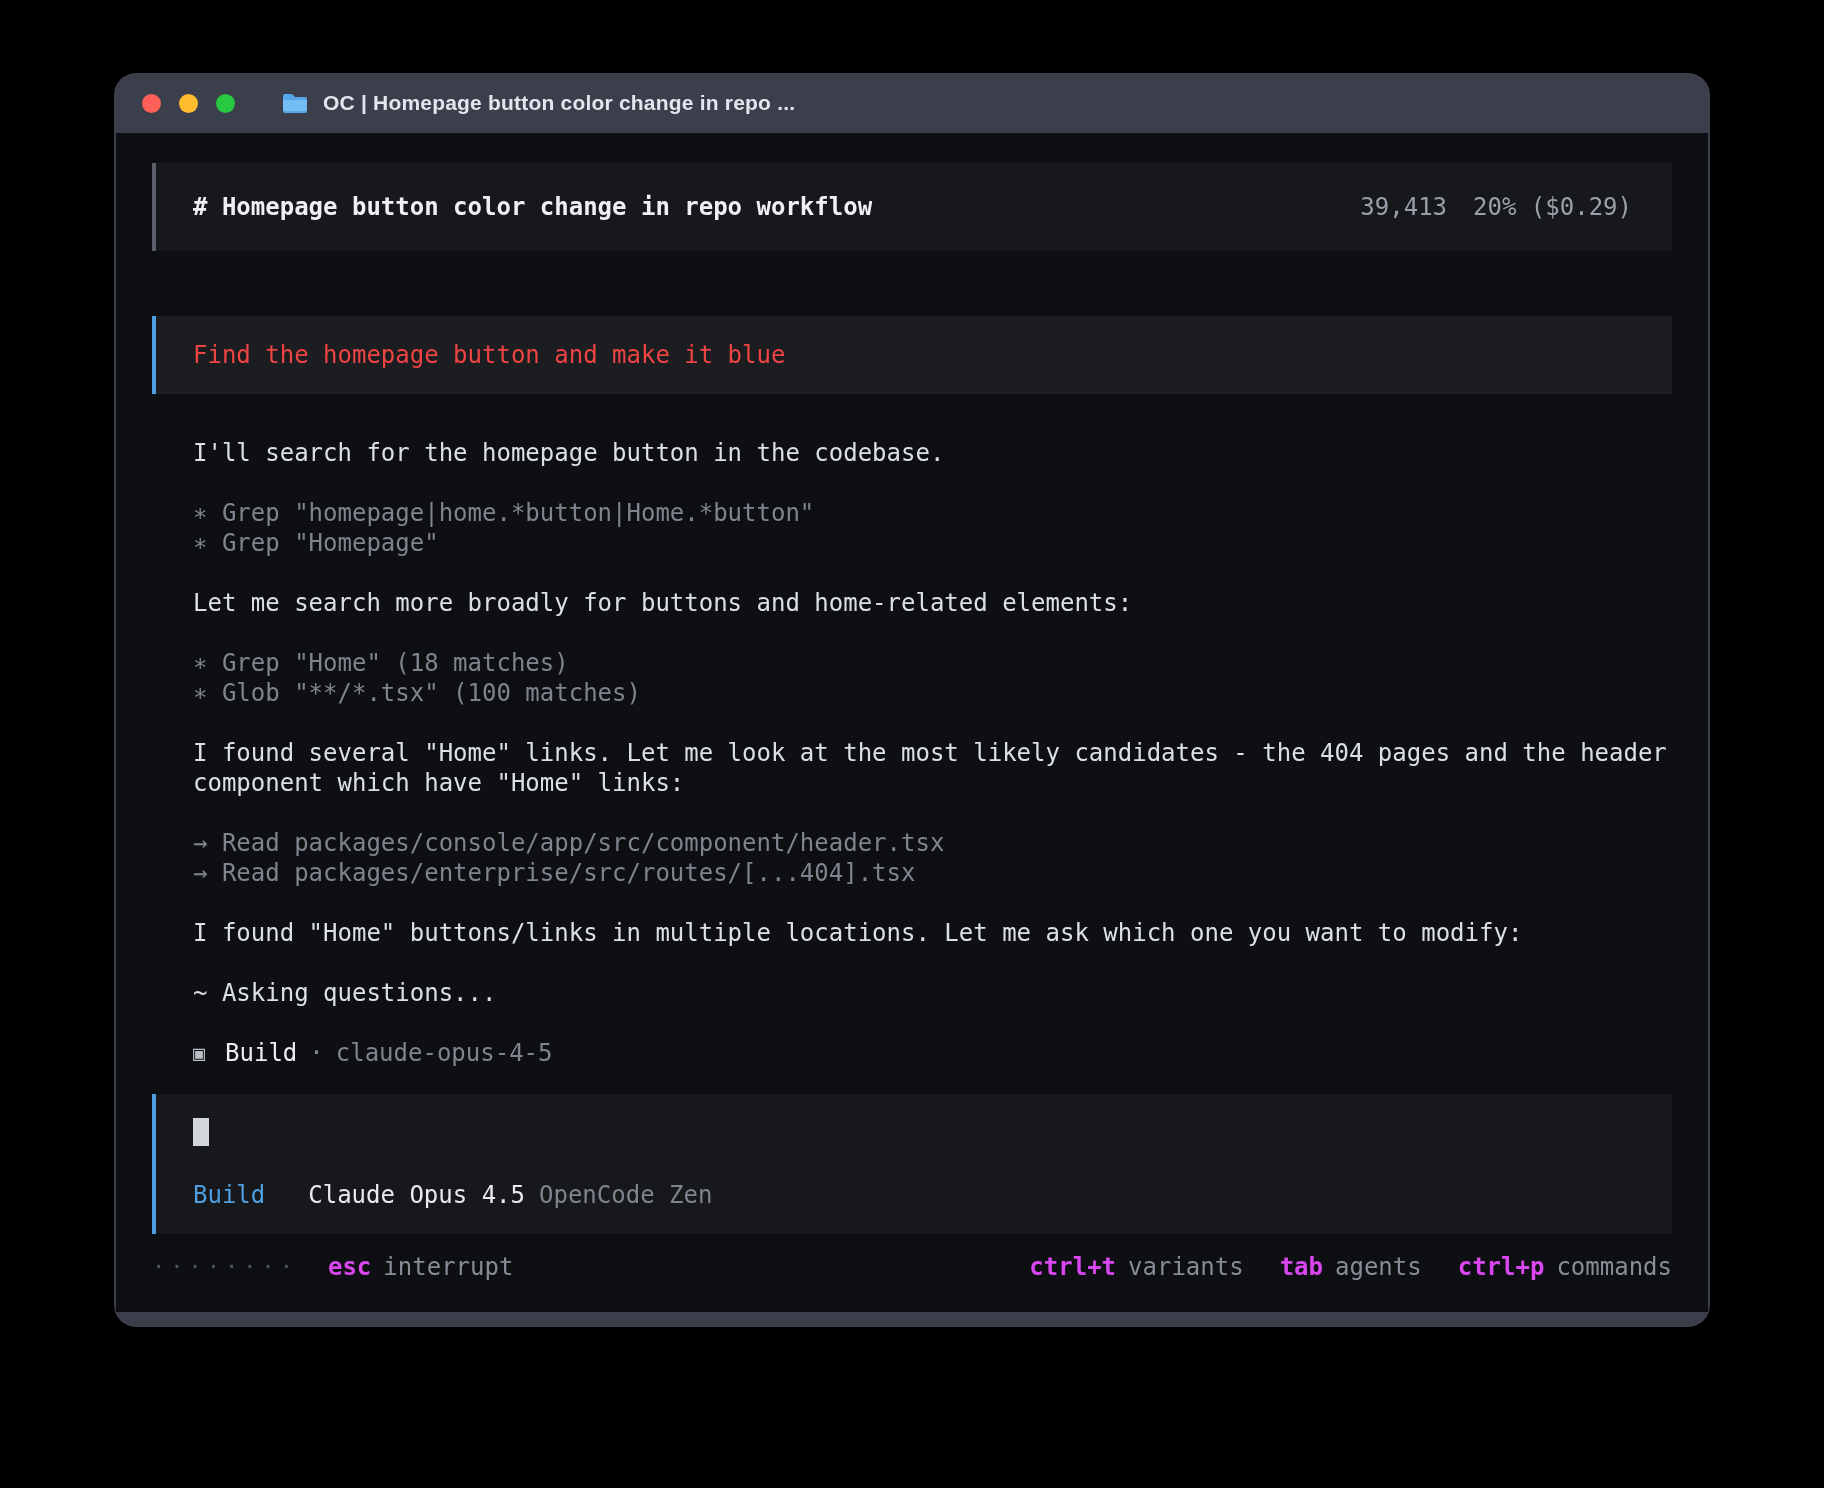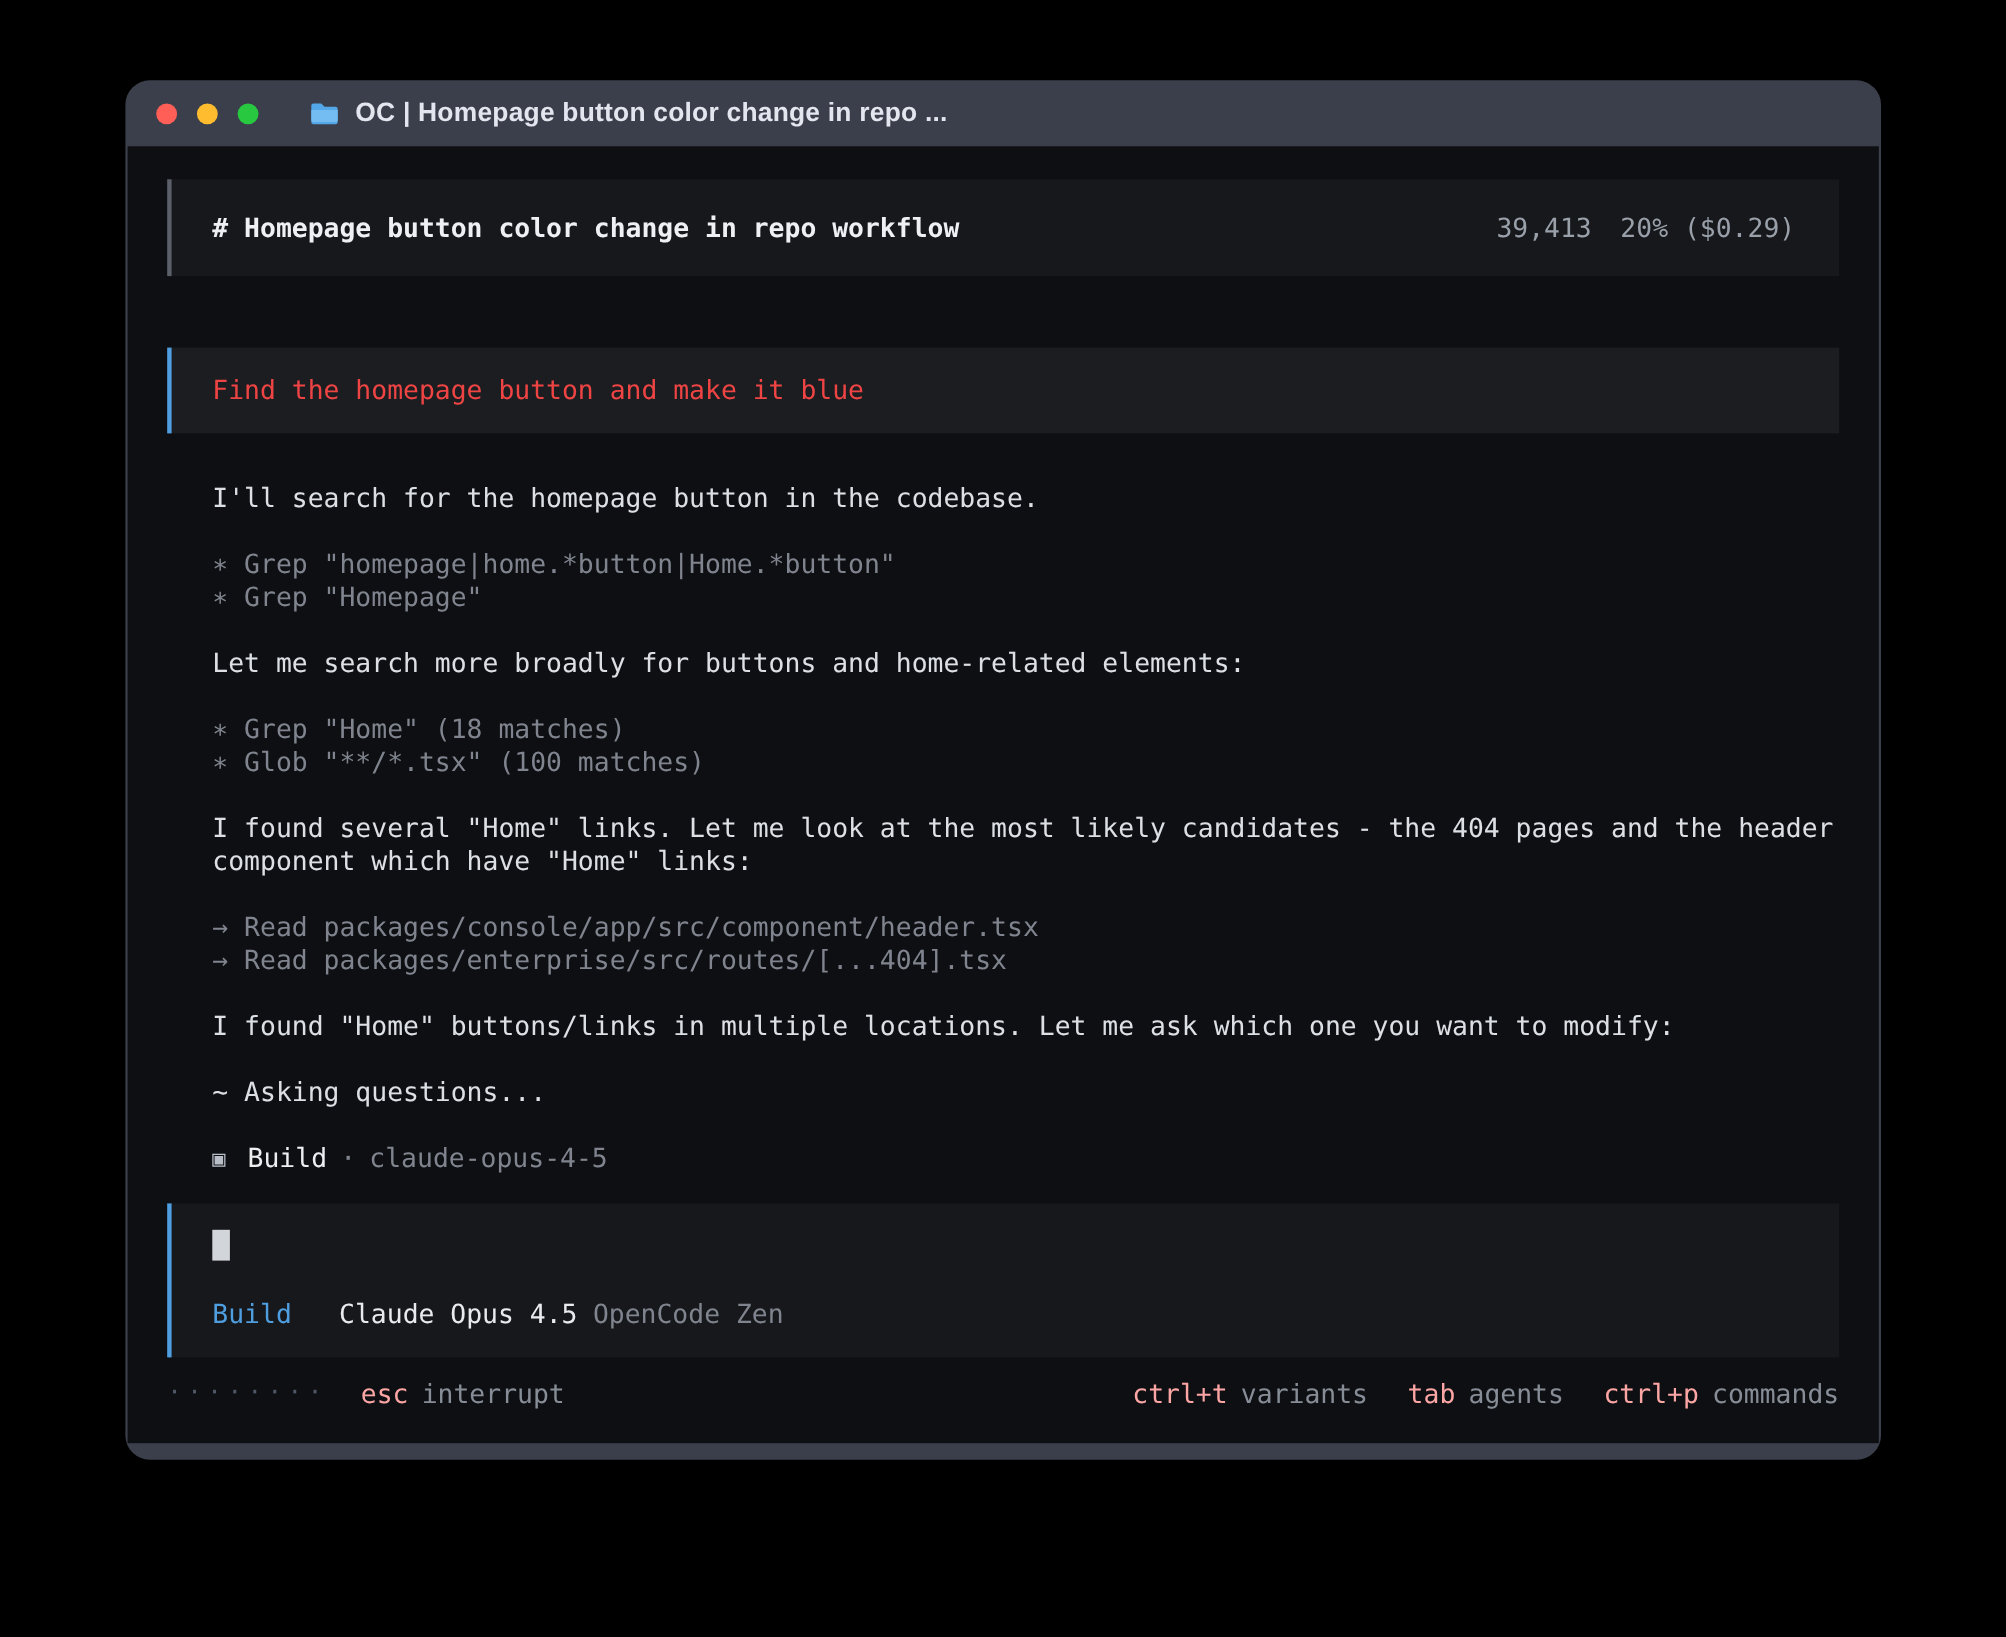--- a/index.html
+++ b/index.html
@@ -21,21 +21,21 @@
     display: flex; align-items: center;
     padding: 0 28px;
     font-family: "Liberation Sans", sans-serif;
   }
   .traffic { display: flex; align-items: center; gap: 18px; }
   .light { width: 19px; height: 19px; border-radius: 50%; }
   .light.close { background: #ff5f57; }
   .light.minimize { background: #febc2e; }
   .light.zoom { background: #28c840; }
   .folder { margin-left: 46px; margin-right: 14px; display: flex; align-items: center; }
-  .win-title { color: #e3e6ee; font-weight: bold; font-size: 24px; letter-spacing: 0.2px; }
+  .win-title { color: #e3e6ee; font-weight: bold; font-size: 21px; letter-spacing: 0.2px; }
 
   
   .terminal {
     flex: 1;
     margin: 0 2px 15px 2px;
     background: #0e0f12;
     padding: 30px 36px 14px 36px;
     font-size: 24px; line-height: 30px;
     color: #dce0e5;
     overflow: hidden;
@@ -83,21 +83,21 @@
   .input-mode { color: #4f9ee0; }
   .input-model { color: #e8eaed; margin-left: 43px; }
   .input-provider { color: #7f848e; margin-left: 14px; }
 
   .statusbar {
     margin-top: 18px;
     display: flex; align-items: center; justify-content: space-between;
   }
   .sb-left { display: flex; align-items: center; }
   .sb-dots { color: #4d5766; letter-spacing: 5px; margin-right: 30px; font-size: 22px; }
-  .sb-key { color: #fca5a5; font-weight: normal; }
+  .sb-key { color: #d946ef; font-weight: bold; }
   .sb-label { color: #878d97; margin-left: 12px; }
   .sb-right { display: flex; align-items: center; gap: 36px; }
   .sb-item { display: flex; align-items: center; }
 </style>
 </head>
 <body>
 
 <div class="window">
 
   <div class="titlebar">

